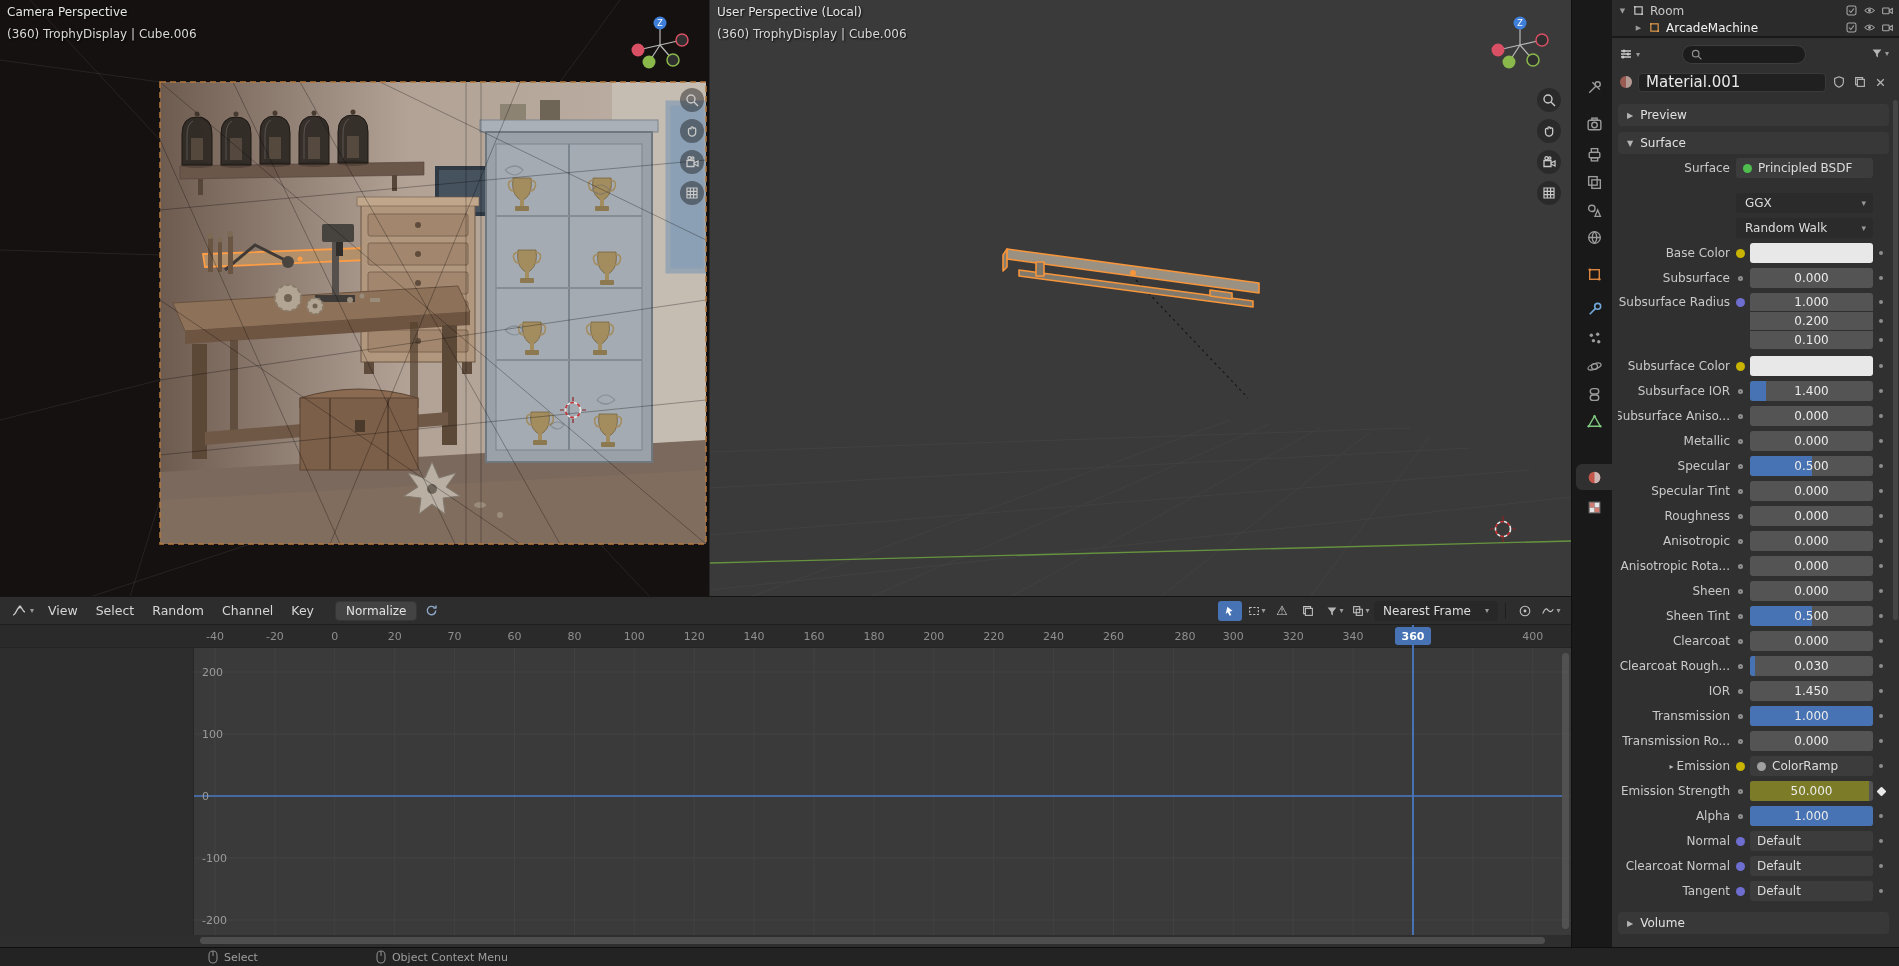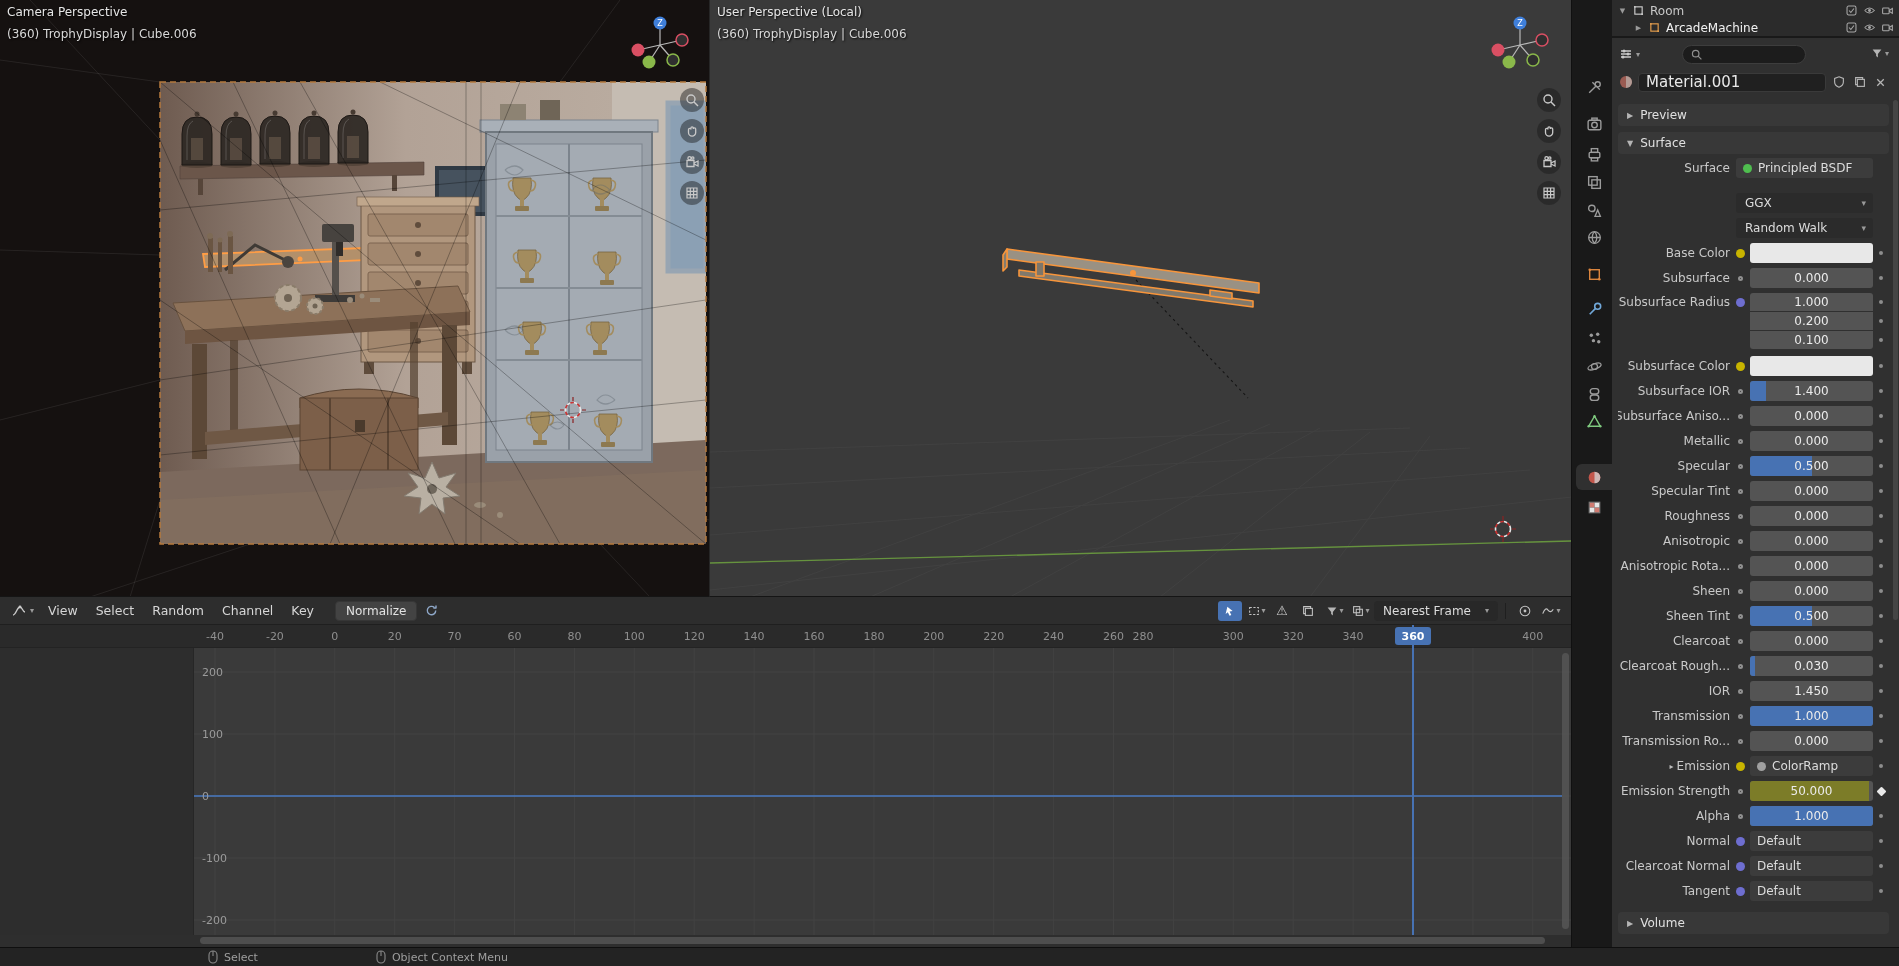--- a/index.html
+++ b/index.html
@@ -496,21 +496,21 @@
         <span class="rtick" style="left: 574.4px;">80</span>
         <span class="rtick" style="left: 634.3px;">100</span>
         <span class="rtick" style="left: 694.2px;">120</span>
         <span class="rtick" style="left: 754.1px;">140</span>
         <span class="rtick" style="left: 814px;">160</span>
         <span class="rtick" style="left: 873.9px;">180</span>
         <span class="rtick" style="left: 933.8px;">200</span>
         <span class="rtick" style="left: 993.7px;">220</span>
         <span class="rtick" style="left: 1053.6px;">240</span>
         <span class="rtick" style="left: 1113.5px;">260</span>
-        <span class="rtick" style="left: 1143px;">280</span>
+        <span class="rtick" style="left: 1185px;">280</span>
         <span class="rtick" style="left: 1233.3px;">300</span>
         <span class="rtick" style="left: 1293.2px;">320</span>
         <span class="rtick" style="left: 1353.1px;">340</span>
         <span class="rtick" style="left: 1414px;">380</span>
         <span class="rtick" style="left: 1532.8px;">400</span>
       </div>
     <div class="chip">360</div>
 
     <div class="garea">
       <svg id="gridsvg" width="1571" height="287">

